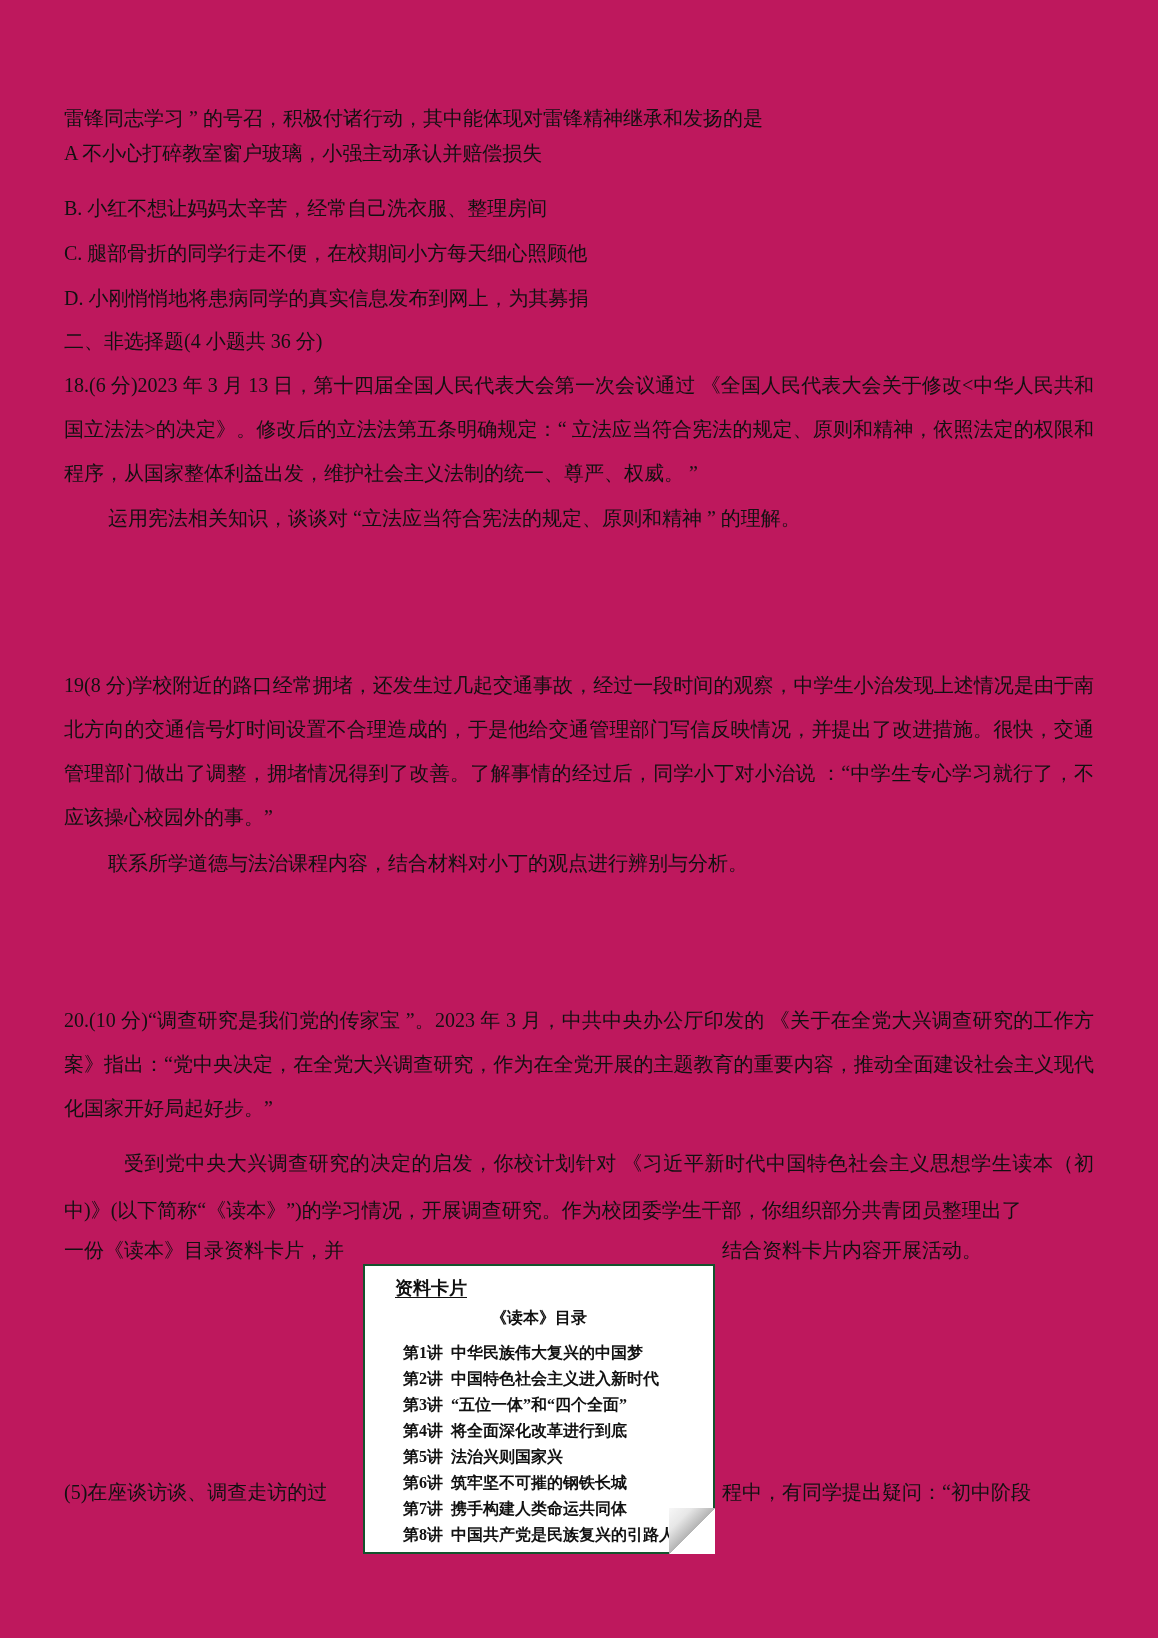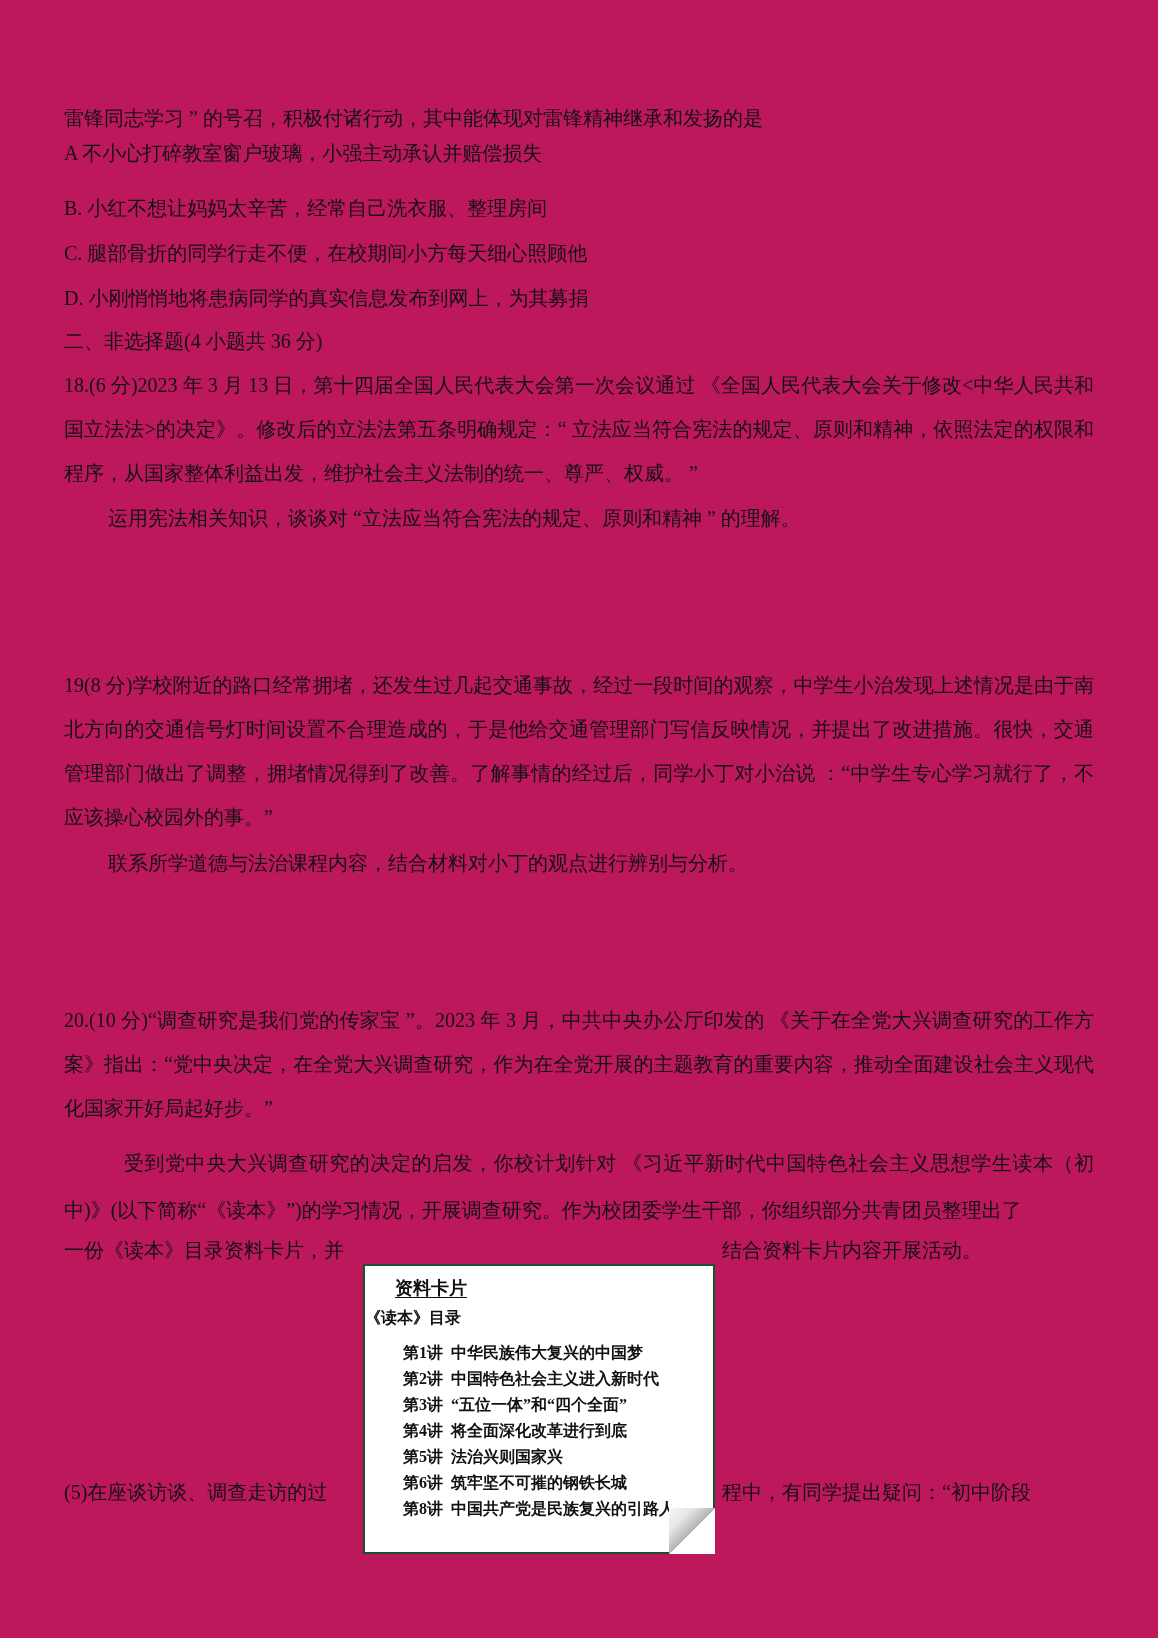--- a/index.html
+++ b/index.html
@@ -41,20 +41,21 @@
     top: 10px;
     font-size: 18px;
     font-weight: bold;
     text-decoration: underline;
     text-underline-offset: 3px;
   }
   .card-subtitle {
     position: absolute;
     left: 0; right: 0;
     top: 42px;
+    text-align: center;
     font-size: 16px;
     font-weight: bold;
   }
   .card-items {
     position: absolute;
     left: 38px;
     top: 74px;
     right: 8px;
   }
   .card-item {
@@ -109,18 +110,19 @@
   <div class="card">
     <div class="card-title">资料卡片</div>
     <div class="card-subtitle">《读本》目录</div>
     <div class="card-items">
       <div class="card-item">第1讲  中华民族伟大复兴的中国梦</div>
       <div class="card-item">第2讲  中国特色社会主义进入新时代</div>
       <div class="card-item">第3讲  “五位一体”和“四个全面”</div>
       <div class="card-item">第4讲  将全面深化改革进行到底</div>
       <div class="card-item">第5讲  法治兴则国家兴</div>
       <div class="card-item">第6讲  筑牢坚不可摧的钢铁长城</div>
+      <div class="card-item">第7讲  携手构建人类命运共同体</div>
       <div class="card-item">第8讲  中国共产党是民族复兴的引路人</div>
     </div>
     <div class="fold"></div>
   </div>
 
 </div>
 
 </body></html>

